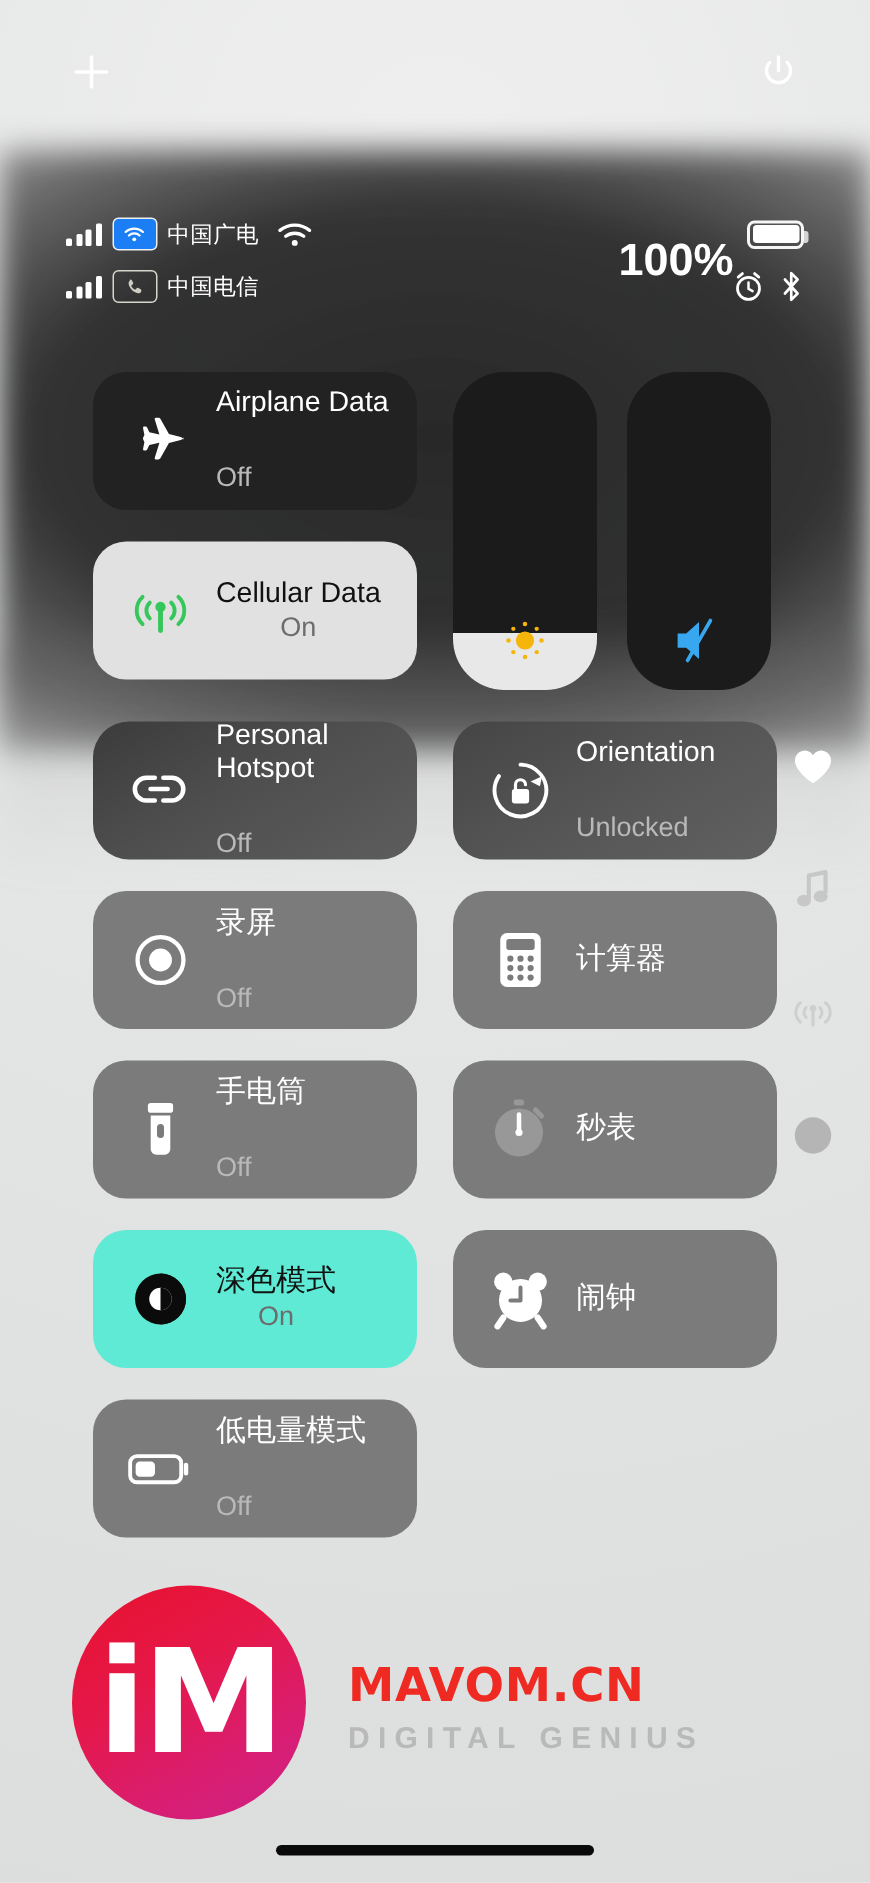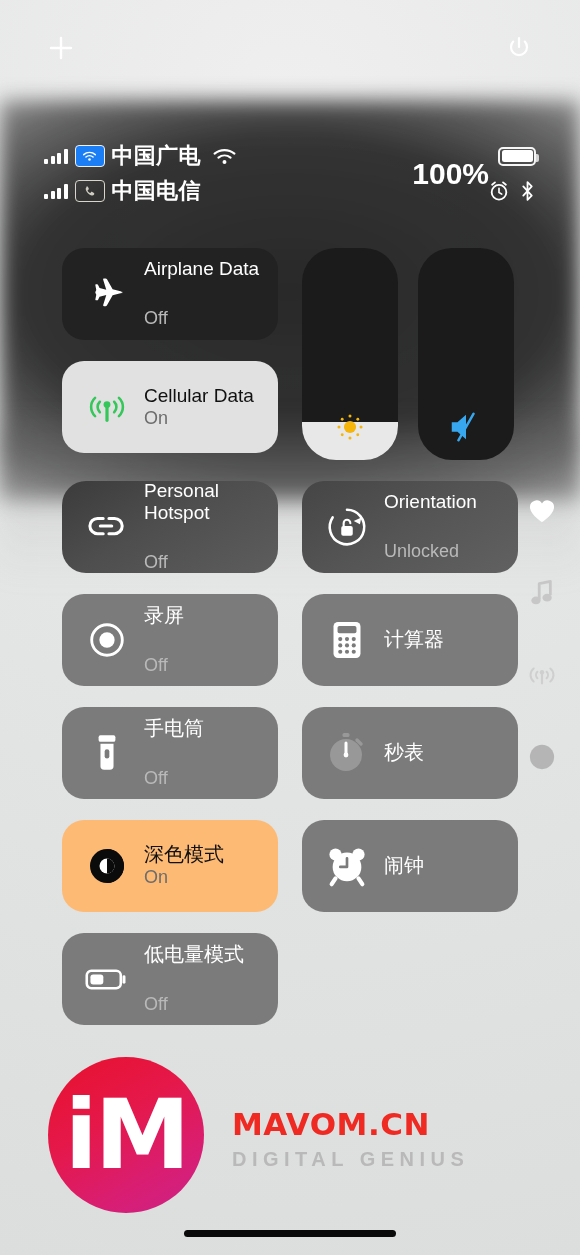--- a/index.html
+++ b/index.html
@@ -50,21 +50,21 @@
   #statusbar{
     position:absolute; top:140px; left:0; right:0;
     padding:0 44px;
     z-index:30;
     color:#fff;
   }
   .srow{ display:flex; align-items:center; height:32px; }
   .srow.r2{ margin-top:3px; }
   .sleft{ display:flex; align-items:center; gap:7px; }
   .sright{ margin-left:auto; display:flex; align-items:center; gap:9px; }
-  .carrier{ font-size:22px; font-weight:700; letter-spacing:.3px; }
+  .carrier{ font-size:15px; font-weight:400; letter-spacing:.3px; }
   .bars{ display:flex; align-items:flex-end; gap:2.5px; height:15px; }
   .bars i{ width:4px; background:#fff; border-radius:1px; display:block; }
   .bars i:nth-child(1){ height:5px;}
   .bars i:nth-child(2){ height:8px;}
   .bars i:nth-child(3){ height:11px;}
   .bars i:nth-child(4){ height:15px;}
   .simbadge{
     width:30px; height:22px; border:1.6px solid #d8d6cc; border-radius:4px;
     display:flex; align-items:center; justify-content:center;
   }
@@ -86,31 +86,31 @@
     position:relative;
     display:flex; align-items:center;
     padding:0 0 0 22px;
     overflow:hidden;
   }
   .half{ width:216px; }
   .tile.big{ height:92px; }
 
   .tl-dark{ background:#222223; }
   .tl-light{ background:#e1e1e1; }
-  .tl-white{ background:#fdba74; }
+  .tl-white{ background:#5eead4; }
   .tl-grey{ background:#7b7b7b; }
   .tl-grad{ background:linear-gradient(150deg,#3b3b3b 0%,#4e4e4e 45%,#5d5d5d 100%);border-radius:24px; }
   .tl-grad2{ background:linear-gradient(150deg,#454545 0%,#555 50%,#616161 100%); }
 
   .ticon{ width:46px; min-width:46px; height:46px; display:flex; align-items:center; justify-content:center; }
   .tlabels{ margin-left:14px; }
   .tname{ font-size:19px; font-weight:500; line-height:1.16; }
   .tstate{ font-size:18px; font-weight:400; line-height:1.2; margin-top:1px; }
   .on-dark .tname{ color:#fff; }  .on-dark .tstate{ color:#b9b9b9;margin-top:28px; }
-  .on-light .tname{ color:#111; } .on-light .tstate{ color:#6d6d6d; }
+  .on-light .tname{ color:#111; } .on-light .tstate{ color:#6d6d6d;text-align:center; }
   .tname.cjk{ font-size:20px; }
 
   
   .sliders{ display:flex; gap:20px; }
   .slider{ width:96px; height:212px; border-radius:34px; position:relative; overflow:hidden; }
   .slider .track{ position:absolute; inset:0; background:#1b1b1b; }
   .slider .fill{ position:absolute; left:0; right:0; bottom:0; background:#e8e8e8; }
   .slider .glyph{ position:absolute; left:0; right:0; bottom:14px; display:flex; justify-content:center; }
 
   

